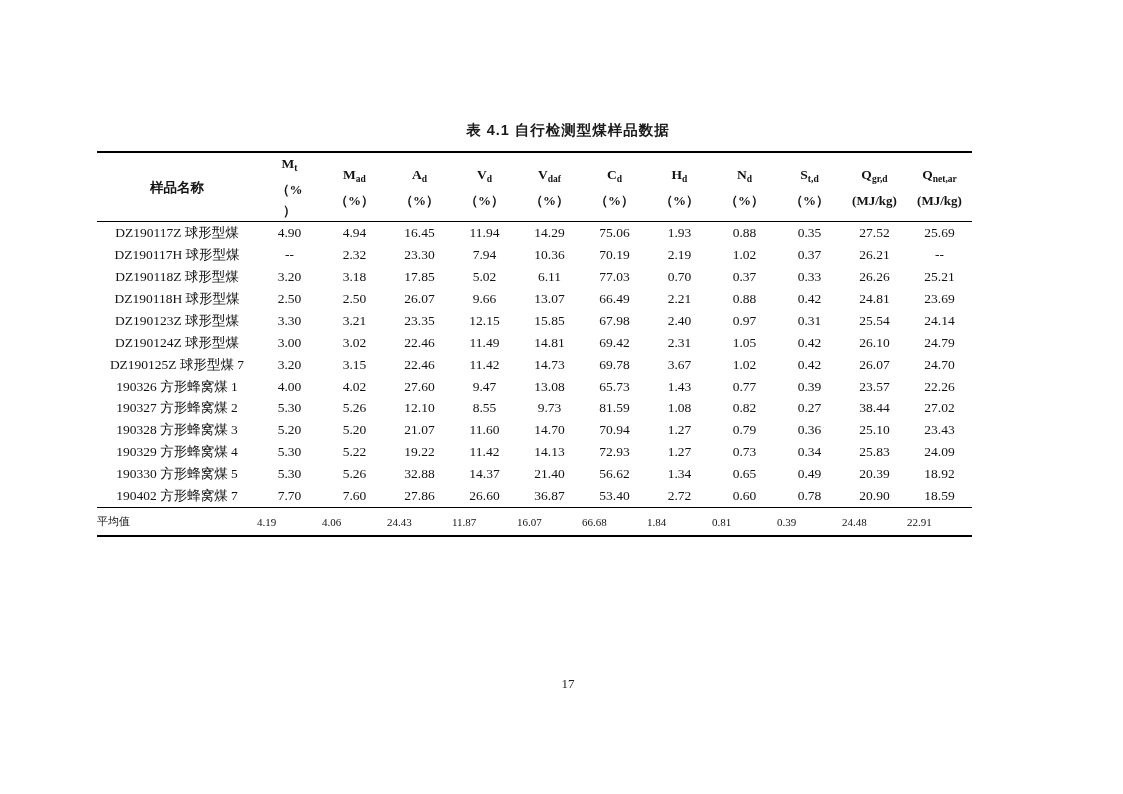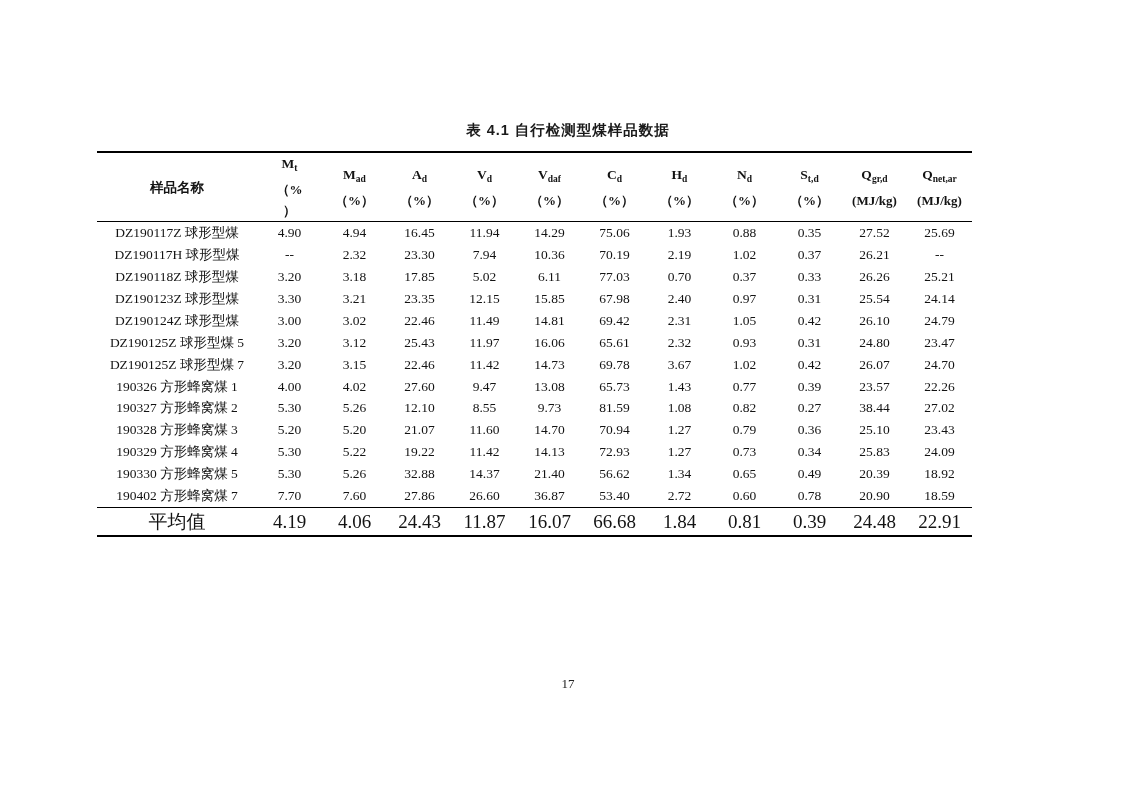--- a/index.html
+++ b/index.html
@@ -68,23 +68,22 @@
   tbody td {
     height: 21.95px;
     text-align: center;
     vertical-align: middle;
     font-size: 13.5px;
     padding: 0;
     white-space: nowrap;
   }
   tfoot td {
     height: 27px;
-    text-align: center;
     vertical-align: middle;
-    font-size: 19px;
+    font-size: 11px;
     padding: 0;
     border-top: 1.6px solid #000;
   }
   .page-number {
     position: absolute;
     top: 676px;
     left: 0;
     width: 1136px;
     text-align: center;
     font-size: 13px;
@@ -201,20 +200,34 @@
             <td>5.02</td>
             <td>6.11</td>
             <td>77.03</td>
             <td>0.70</td>
             <td>0.37</td>
             <td>0.33</td>
             <td>26.26</td>
             <td>25.21</td>
           </tr>
           <tr>
+            <td>DZ190118H 球形型煤</td>
+            <td>2.50</td>
+            <td>2.50</td>
+            <td>26.07</td>
+            <td>9.66</td>
+            <td>13.07</td>
+            <td>66.49</td>
+            <td>2.21</td>
+            <td>0.88</td>
+            <td>0.42</td>
+            <td>24.81</td>
+            <td>23.69</td>
+          </tr>
+          <tr>
             <td>DZ190123Z 球形型煤</td>
             <td>3.30</td>
             <td>3.21</td>
             <td>23.35</td>
             <td>12.15</td>
             <td>15.85</td>
             <td>67.98</td>
             <td>2.40</td>
             <td>0.97</td>
             <td>0.31</td>
@@ -229,34 +242,20 @@
             <td>11.49</td>
             <td>14.81</td>
             <td>69.42</td>
             <td>2.31</td>
             <td>1.05</td>
             <td>0.42</td>
             <td>26.10</td>
             <td>24.79</td>
           </tr>
           <tr>
-            <td>DZ190125Z 球形型煤 5</td>
-            <td>3.20</td>
-            <td>3.12</td>
-            <td>25.43</td>
-            <td>11.97</td>
-            <td>16.06</td>
-            <td>65.61</td>
-            <td>2.32</td>
-            <td>0.93</td>
-            <td>0.31</td>
-            <td>24.80</td>
-            <td>23.47</td>
-          </tr>
-          <tr>
             <td>DZ190125Z 球形型煤 7</td>
             <td>3.20</td>
             <td>3.15</td>
             <td>22.46</td>
             <td>11.42</td>
             <td>14.73</td>
             <td>69.78</td>
             <td>3.67</td>
             <td>1.02</td>
             <td>0.42</td>

